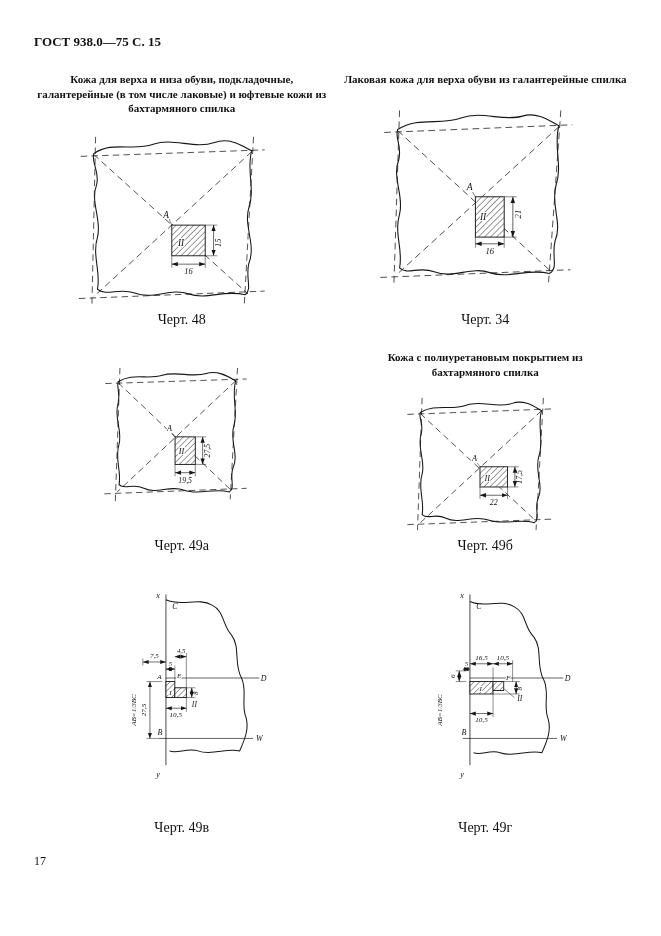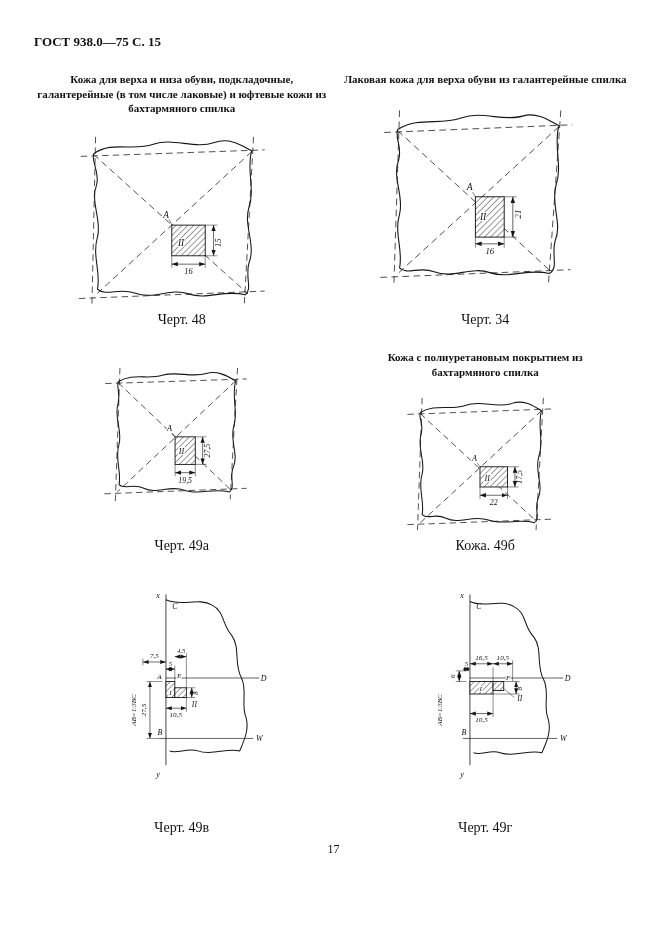--- a/index.html
+++ b/index.html
@@ -12,21 +12,21 @@
   .grid{
     margin-top:22px;display:grid;grid-template-columns:1fr 1fr;
     grid-template-rows:258px 206px 262px;column-gap:8px;row-gap:20px;
     justify-items:center;
   }
   .fig{display:flex;flex-direction:column;align-items:center;width:100%;height:100%;}
   .title{font-weight:700;font-size:11px;line-height:1.32;text-align:center;}
   .w1{max-width:316px}.w2{max-width:300px}.w3{max-width:258px}.w4{max-width:292px}
   .caption{margin-top:auto;font-size:14px;padding-bottom:2px;}
   .draw{margin-top:6px;}
-  .pagenum{text-align:center;font-size:12px;margin-top:4px;}
+  .pagenum{text-align:left;font-size:12px;margin-top:16px;}
 
   
   .blob{fill:none;stroke:#161616;stroke-width:1.15;stroke-linejoin:round;}
   .dash{stroke:#161616;stroke-width:.8;stroke-dasharray:7 4.5;fill:none;}
   .sline{stroke:#161616;stroke-width:.9;}
   .thin{stroke-width:.75;}
   .ext{stroke:#161616;stroke-width:.55;}
   .dim{stroke:#161616;stroke-width:.7;}
   .srect{fill:url(#hatch);stroke:#161616;stroke-width:1;}
   .t{font-family:"Liberation Serif",serif;font-style:italic;fill:#111;}
@@ -170,21 +170,21 @@
           <line class="ext" x1="89" y1="111" x2="89" y2="124"></line>
           <line class="ext" x1="119" y1="111" x2="119" y2="124"></line>
           <line class="dim" x1="89" y1="120" x2="119" y2="120" marker-start="url(#arw)" marker-end="url(#arw)"></line>
           <text class="t" x="104" y="131" font-size="8.5" text-anchor="middle">22</text>
           <line class="ext" x1="119" y1="89" x2="131" y2="89"></line>
           <line class="ext" x1="119" y1="111" x2="131" y2="111"></line>
           <line class="dim" x1="127" y1="89" x2="127" y2="111" marker-start="url(#arw)" marker-end="url(#arw)"></line>
           <text class="t" x="135" y="100" font-size="8.5" text-anchor="middle" transform="rotate(-90 135 100)">17,5</text>
         </g>
       </svg>
-      <div class="caption">Кожа. 49б</div>
+      <div class="caption">Черт. 49б</div>
     </div>
 
     <div class="fig">
       <svg class="draw" width="209" height="200" viewBox="0 0 235 225">
         <g>
           <line class="sline" x1="100" y1="14" x2="100" y2="206"></line>
           <text class="t" x="91" y="18" font-size="9" text-anchor="middle">х</text>
           <text class="t" x="91" y="219" font-size="9" text-anchor="middle">у</text>
           <text class="t" x="107" y="30" font-size="9">C</text>
           <text class="t" x="96" y="172" font-size="9" text-anchor="end">B</text>

